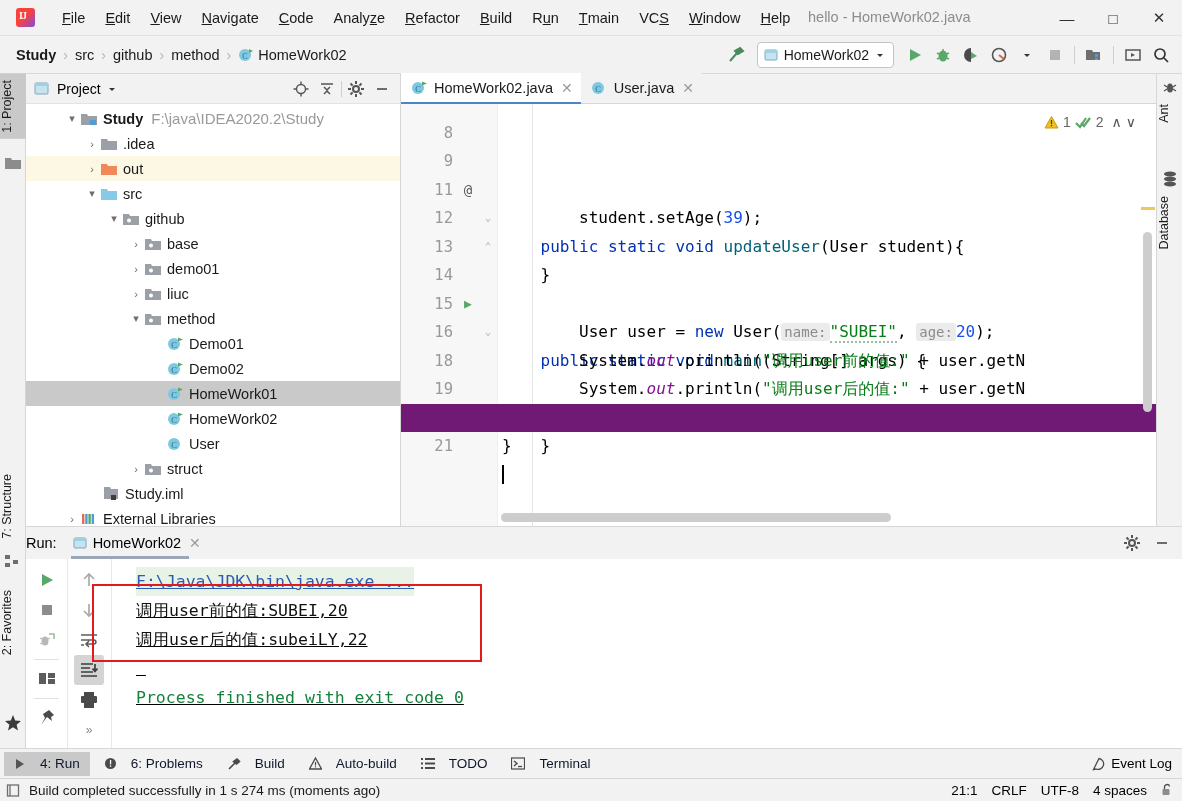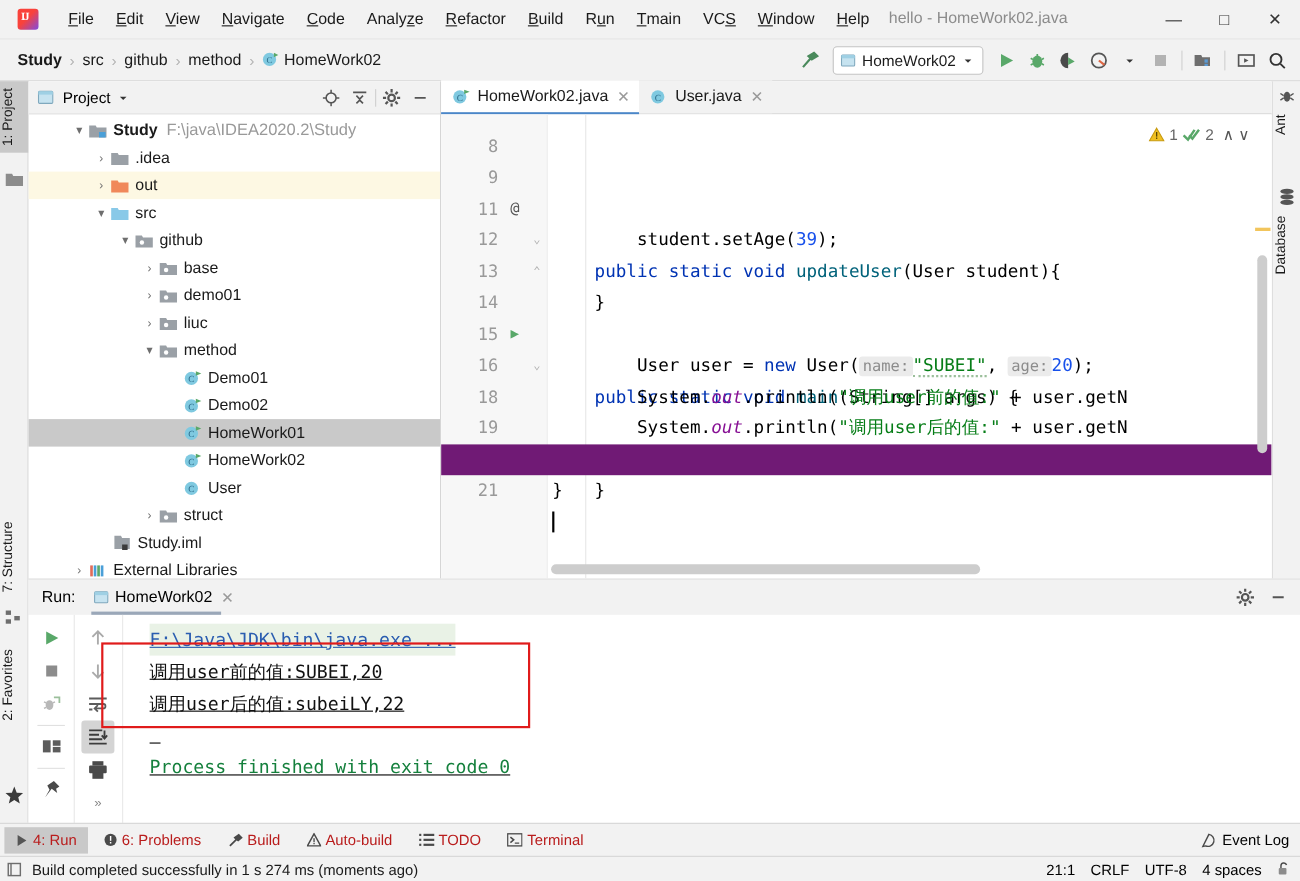--- a/index.html
+++ b/index.html
@@ -177,21 +177,21 @@
     position: absolute; left: 100px; bottom: 4px; width: 390px; height: 9px;
     background: #cdcdcd; border-radius: 5px;
   }
 
   
   .runpanel {
     position: absolute; left: 26px; top: 526px; width: 1156px; height: 222px;
     background: #fff; border-top: 1px solid #d6d6d6;
   }
   .run-header { height: 32px; background: #f2f2f2; display: flex; align-items: center; position: relative; }
-  .run-label { font-size: 14.5px; margin-left: 12px; }
+  .run-label { font-size: 14.5px; }
   .run-tab {
     display: flex; align-items: center; gap: 6px; margin-left: 14px; position: relative;
     font-size: 14.5px; height: 32px; padding: 0 2px;
   }
   .run-tab::after {
     content: ""; position: absolute; left: 0; right: 14px; bottom: 0; height: 3px; background: #9aa7b8;
   }
   .run-hdr-icons { position: absolute; right: 8px; display: flex; align-items: center; gap: 6px; }
 
   .run-body { position: relative; height: 190px; background: #fff; display: flex; }
@@ -211,22 +211,22 @@
     position: absolute; left: 92px; top: 584px; width: 390px; height: 78px;
     border: 2px solid #e01b1b; pointer-events: none; z-index: 20;
   }
 
   
   .toolwin-bar {
     position: absolute; left: 0; top: 748px; width: 1182px; height: 30px;
     background: #f2f2f2; display: flex; align-items: center; border-top: 1px solid #d6d6d6;
   }
   .tw {
-    display: flex; align-items: center; gap: 4px; height: 24px; padding: 0 10px;
-    font-size: 13.5px; color: #b91c1c; margin-left: 4px;
+    display: flex; align-items: center; gap: 14px; height: 24px; padding: 0 10px;
+    font-size: 13.5px; color: #0f172a; margin-left: 4px;
   }
   .tw.active { background: #c9c9c9; }
   .event-log { position: absolute; right: 10px; display: flex; align-items: center; gap: 5px; font-size: 13.5px; }
 
   .statusbar {
     position: absolute; left: 0; top: 778px; width: 1182px; height: 23px;
     background: #f2f2f2; display: flex; align-items: center; border-top: 1px solid #d6d6d6;
   }
   .st-msg { font-size: 13.5px; margin-left: 8px; color: #1a1a1a; }
   .st-right { position: absolute; right: 8px; display: flex; align-items: center; gap: 14px; font-size: 13.5px; }

